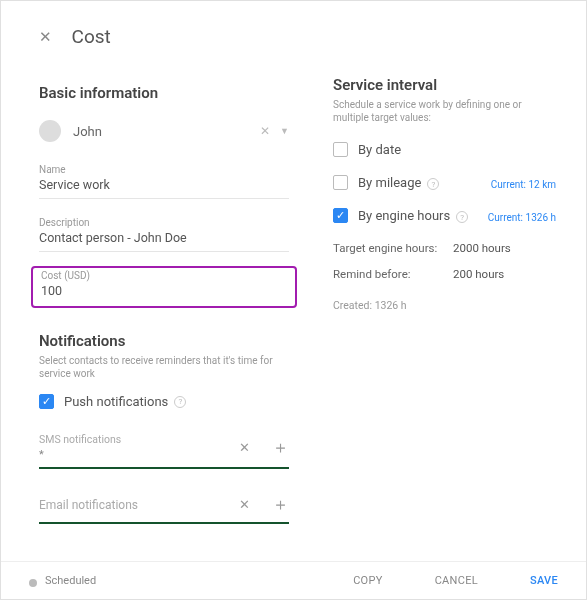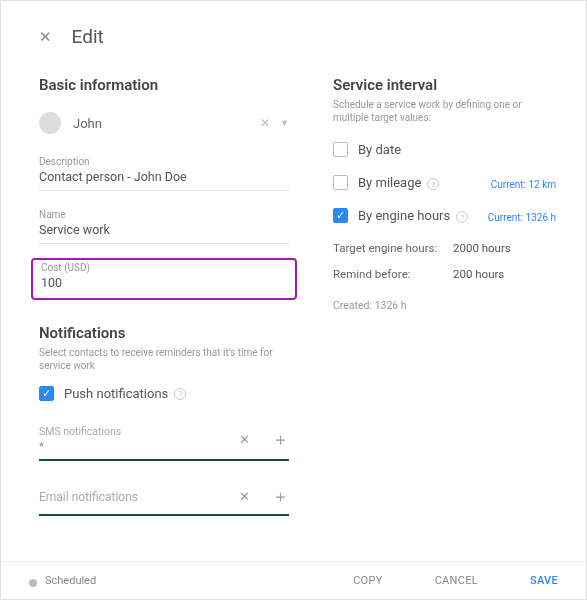--- a/index.html
+++ b/index.html
@@ -34,21 +34,21 @@
       padding: 8px 30px 0 38px;
       gap: 44px;
     }
     .col-left { flex: 0 0 250px; }
     .col-right { flex: 1; }
     .section-title {
       font-size: 15px;
       font-weight: 600;
       color: #444;
       margin-bottom: 4px;
-      margin-top: 8px;
+      margin-top: 16px;
     }
     .section-sub {
       font-size: 10px;
       color: #999;
       line-height: 1.3;
       margin-bottom: 14px;
     }
     .vehicle-row {
       display: flex;
       align-items: center;
@@ -168,42 +168,42 @@
     .btn { color: #888; cursor: pointer; font-size: 11px; letter-spacing: 0.3px; }
     .btn.primary { color: #2B87F3; font-weight: 500; }
     .col-right .section-title { margin-top: 8px; }
     .col-right .check-row { margin: 18px 0; align-items: flex-end; }
   </style>
 </head>
 <body>
 
 <div class="header">
   <span class="close-x">✕</span>
-  <span class="title">Edit</span>
+  <span class="title">Cost</span>
 </div>
 
 <div class="columns">
   <div class="col-left">
     <div class="section-title">Basic information</div>
 
     <div class="vehicle-row">
       <div class="avatar"></div>
       <span class="vehicle-name">John</span>
       <span class="vehicle-clear">✕</span>
       <span class="vehicle-caret">▼</span>
     </div>
 
     <div class="field">
+      <div class="field-label">Name</div>
+      <div class="field-value">Service work</div>
+    </div>
+
+    <div class="field">
       <div class="field-label">Description</div>
       <div class="field-value">Contact person - John Doe</div>
-    </div>
-
-    <div class="field">
-      <div class="field-label">Name</div>
-      <div class="field-value">Service work</div>
     </div>
 
     <div class="field highlighted">
       <div class="field-label">Cost (USD)</div>
       <div class="field-value">100</div>
     </div>
 
     <div class="section-title" style="margin-top:24px">Notifications</div>
     <div class="section-sub">Select contacts to receive reminders that it's time for service work</div>
 

